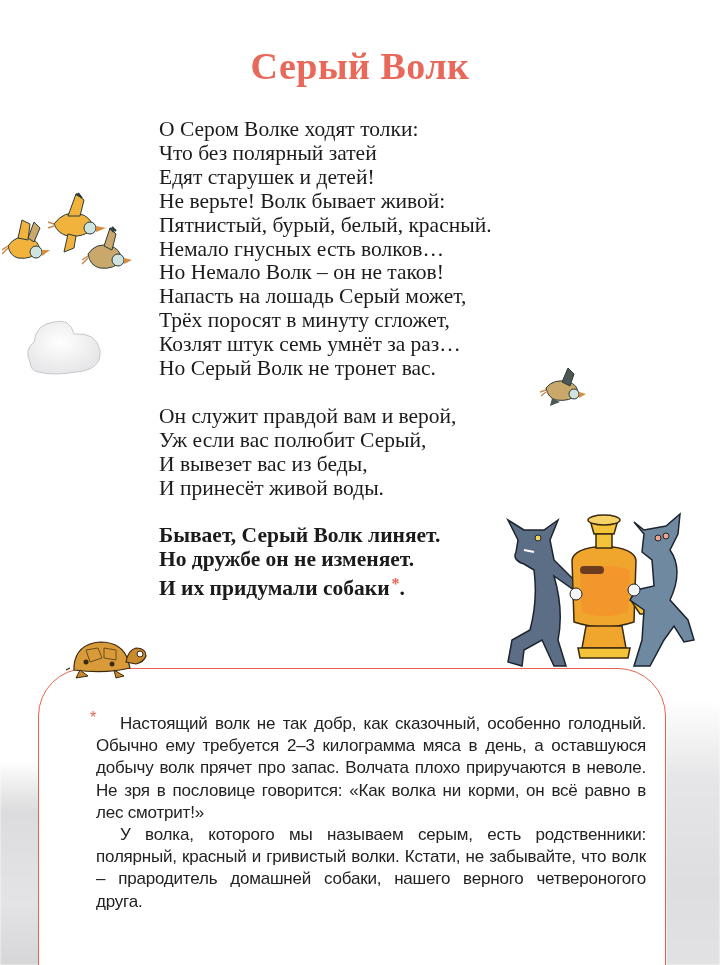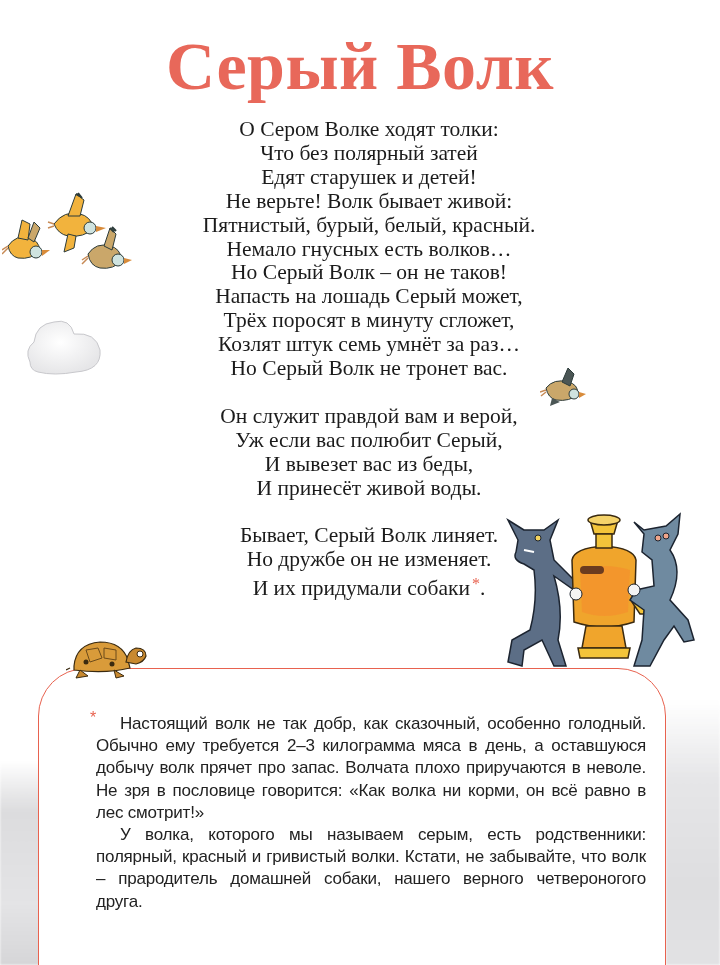--- a/index.html
+++ b/index.html
@@ -17,32 +17,32 @@
     .wash-right {
       position: absolute; right: 0; top: 700px; width: 54px; height: 265px;
       background: linear-gradient(180deg, rgba(230,230,232,0) 0%, #e6e6e8 30%, #dedee0 70%, #e2e2e4 100%);
       filter: blur(1px);
     }
 
     .title {
       position: absolute; left: 0; width: 720px; top: 34px;
       text-align: center;
       font-family: "Liberation Serif", serif;
-      font-size: 68px; line-height: 64px;
+      font-size: 38px; line-height: 64px;
       letter-spacing: 0.5px;
     }
 
     .poem {
       position: absolute; left: 159px; top: 118px; width: 420px;
       font-family: "Liberation Serif", serif;
       font-size: 21.5px; line-height: 23.9px;
       color: #1b1b1b;
     }
-    .stanza { margin-bottom: 23.9px; text-align: center; }
-    .stanza:last-child { margin-bottom: 4px; }
+    .stanza { margin-bottom: 23.9px; }
+    .stanza:last-child { margin-bottom: 4px; font-weight: bold; }
     .line { display: block; white-space: nowrap; }
     .asterisk-mark { font-size: 16px; vertical-align: 6px; margin-left: 2px; }
 
     .note-box {
       position: absolute; left: 38px; top: 668px; width: 628px; height: 320px;
       border: 1.5px solid #E8624F;
       border-radius: 48px 48px 0 0;
       background: #ffffff;
     }
     .note {
@@ -73,21 +73,21 @@
   <h1 class="title" style="color:#E8685A;">Серый Волк</h1>
 
   <div class="poem">
     <div class="stanza">
       <span class="line">О Сером Волке ходят толки:</span>
       <span class="line">Что без полярный затей</span>
       <span class="line">Едят старушек и детей!</span>
       <span class="line">Не верьте! Волк бывает живой:</span>
       <span class="line">Пятнистый, бурый, белый, красный.</span>
       <span class="line">Немало гнусных есть волков…</span>
-      <span class="line">Но Серый Волк – он не таков!</span>
+      <span class="line">Но Немало Волк – он не таков!</span>
       <span class="line">Напасть на лошадь Серый может,</span>
       <span class="line">Трёх поросят в минуту сгложет,</span>
       <span class="line">Козлят штук семь умнёт за раз…</span>
       <span class="line">Но Серый Волк не тронет вас.</span>
     </div>
     <div class="stanza">
       <span class="line">Он служит правдой вам и верой,</span>
       <span class="line">Уж если вас полюбит Серый,</span>
       <span class="line">И вывезет вас из беды,</span>
       <span class="line">И принесёт живой воды.</span>

